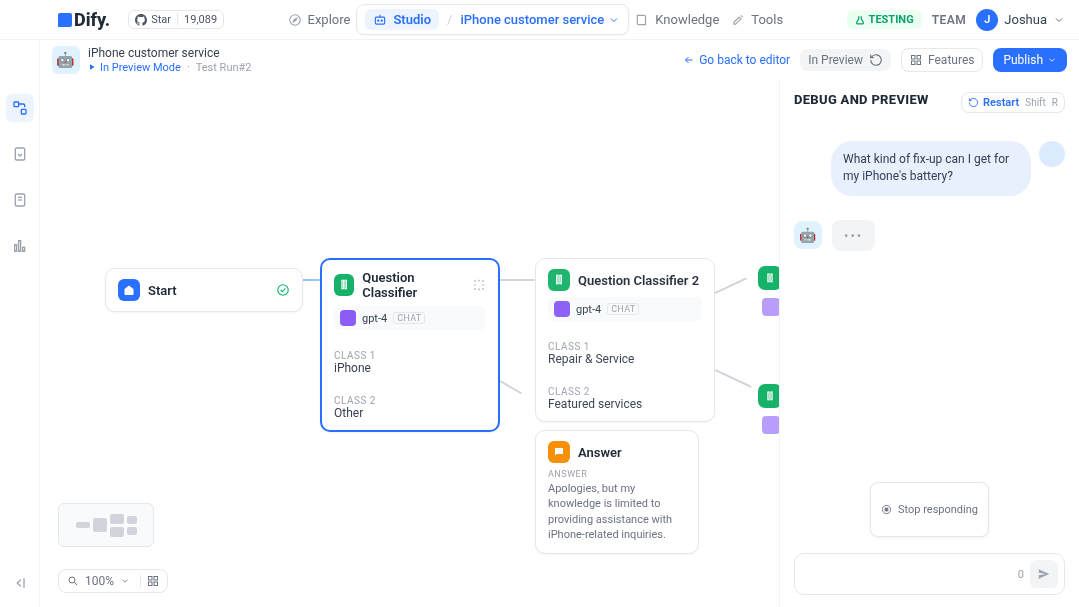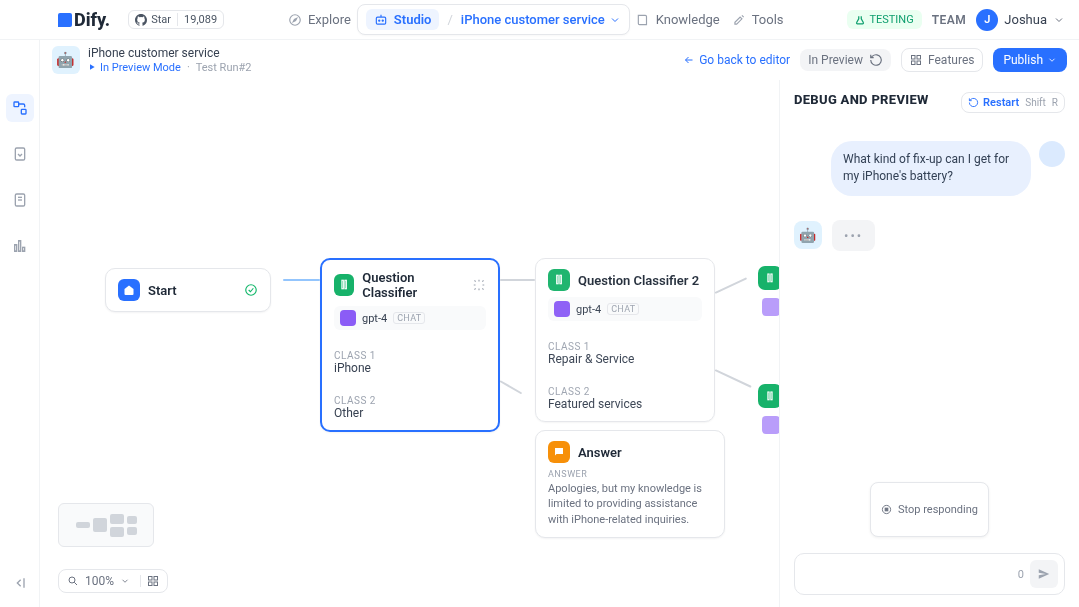--- a/index.html
+++ b/index.html
@@ -10,21 +10,21 @@
 .logo { font-weight: 800; font-size: 18px; letter-spacing: 0; margin-left: 44px; }
 .logo-d { display:inline-block; width:14px; height:14px; background:#2970ff; margin-right:2px; border-radius:2px 2px 2px 0; vertical-align:-1px; }
 .gh { display:flex; align-items:center; gap:4px; margin-left:10px; border:1px solid #e5e7eb; border-radius:6px; padding:2px 6px; font-size:11px; color:#4b5563; }
 .gh .count{border-left:1px solid #e5e7eb; padding-left:6px; margin-left:2px;}
 .nav-spacer { flex:1; display:flex; justify-content:center; align-items:center; }
 .nav-item { display:flex; align-items:center; gap:6px; color:#6b7280; font-size:13px; padding:4px 6px; border-radius:6px; cursor:pointer; }
 .studio-pill { display:flex; align-items:center; gap:8px; background:#fff; border:1px solid #e5e7eb; border-radius:8px; padding:4px 8px; box-shadow:0 1px 2px rgba(0,0,0,0.03); }
 .studio-tag { display:flex; align-items:center; gap:6px; color:#2970ff; font-weight:600; background:#eef4ff; padding:3px 8px; border-radius:6px; }
 .app-crumb { color:#2970ff; font-weight:500; display:flex; align-items:center; gap:4px; }
 .right-side { display:flex; align-items:center; gap:10px; }
-.badge-testing { background:#eafff1; color:#0e9f6e; font-size:11px; font-weight:400; padding:3px 8px; border-radius:6px; display:flex; align-items:center; gap:4px; }
+.badge-testing { background:#eafff1; color:#0e9f6e; font-size:11px; font-weight:700; padding:3px 8px; border-radius:6px; display:flex; align-items:center; gap:4px; }
 .team { color:#6b7280; font-size:12px; font-weight:600; letter-spacing:0.5px; }
 .avatar { width:22px; height:22px; border-radius:50%; background:#2970ff; color:#fff; font-size:11px; display:flex; align-items:center; justify-content:center; font-weight:600; }
 .user { display:flex; align-items:center; gap:6px; font-size:13px; color:#374151; }
 
 
 .subheader { position:absolute; top:40px; left:40px; right:0; height:40px; display:flex; align-items:center; padding:0 12px; }
 .app-icon { width:28px; height:28px; border-radius:6px; background:#e0f2fe; display:flex; align-items:center; justify-content:center; margin-right:8px; font-size:15px; }
 .title-col { display:flex; flex-direction:column; line-height:1.2; }
 .title-col .t { font-size:12px; color:#374151; }
 .title-col .sub { font-size:11px; color:#9ca3af; display:flex; gap:6px; align-items:center; }
@@ -38,26 +38,26 @@
 
 
 .left-rail { position:absolute; top:40px; left:0; width:40px; bottom:0; border-right:1px solid #f1f3f5; display:flex; flex-direction:column; align-items:center; padding-top:54px; gap:18px; }
 .rail-icon { width:28px; height:28px; border-radius:6px; display:flex; align-items:center; justify-content:center; color:#9ca3af; }
 .rail-icon.active{ background:#eef4ff; color:#2970ff; }
 .rail-collapse{ position:absolute; bottom:10px; color:#9ca3af; }
 
 
 .canvas { position:absolute; top:80px; left:40px; right:300px; bottom:0; background:#fff; }
 .node { position:absolute; background:#fff; border:1px solid #e5e7eb; border-radius:10px; box-shadow:0 1px 2px rgba(16,24,40,0.05); padding:10px 12px; }
-.node.start { width:166px; top:188px; left:65px; display:flex; align-items:center; gap:8px; }
+.node.start { width:198px; top:188px; left:65px; display:flex; align-items:center; gap:8px; }
 .node.start .icon{ width:22px; height:22px; border-radius:6px; background:#2970ff; display:flex; align-items:center; justify-content:center; }
 .node.start .check{ margin-left:auto; color:#12b76a; }
 .node.qc1{ width:180px; top:178px; left:280px; border:2px solid #2970ff; }
 .node.qc2{ width:180px; top:178px; left:495px; opacity:0.96; }
-.node.answer{ width:190px; top:350px; left:495px; }
+.node.answer{ width:164px; top:350px; left:495px; }
 .node .head{ display:flex; align-items:center; gap:8px; font-weight:600; font-size:13px; }
 .node .head .spinner{ margin-left:auto; color:#9ca3af; }
 .qc-icon{ width:22px; height:22px; border-radius:6px; background:#17b26a; display:flex; align-items:center; justify-content:center; color:#fff; font-size:10px; font-weight:700;}
 .ans-icon{ width:22px; height:22px; border-radius:6px; background:#f79009; display:flex; align-items:center; justify-content:center; }
 .model-chip{ display:flex; align-items:center; gap:6px; background:#f9fafb; border-radius:6px; padding:4px 6px; margin-top:6px; }
 .model-chip .m-icon{width:16px; height:16px; border-radius:4px; background:#8b5cf6; display:inline-block;}
 .model-chip .name{ font-size:11px; color:#374151;}
 .model-chip .tag{ font-size:9px; color:#9ca3af; border:1px solid #e5e7eb; padding:0 3px; border-radius:3px; letter-spacing:0.3px;}
 .class-label{ font-size:10px; letter-spacing:0.5px; color:#9ca3af; margin-top:20px; }
 .class-val{ font-size:12px; color:#374151; }

